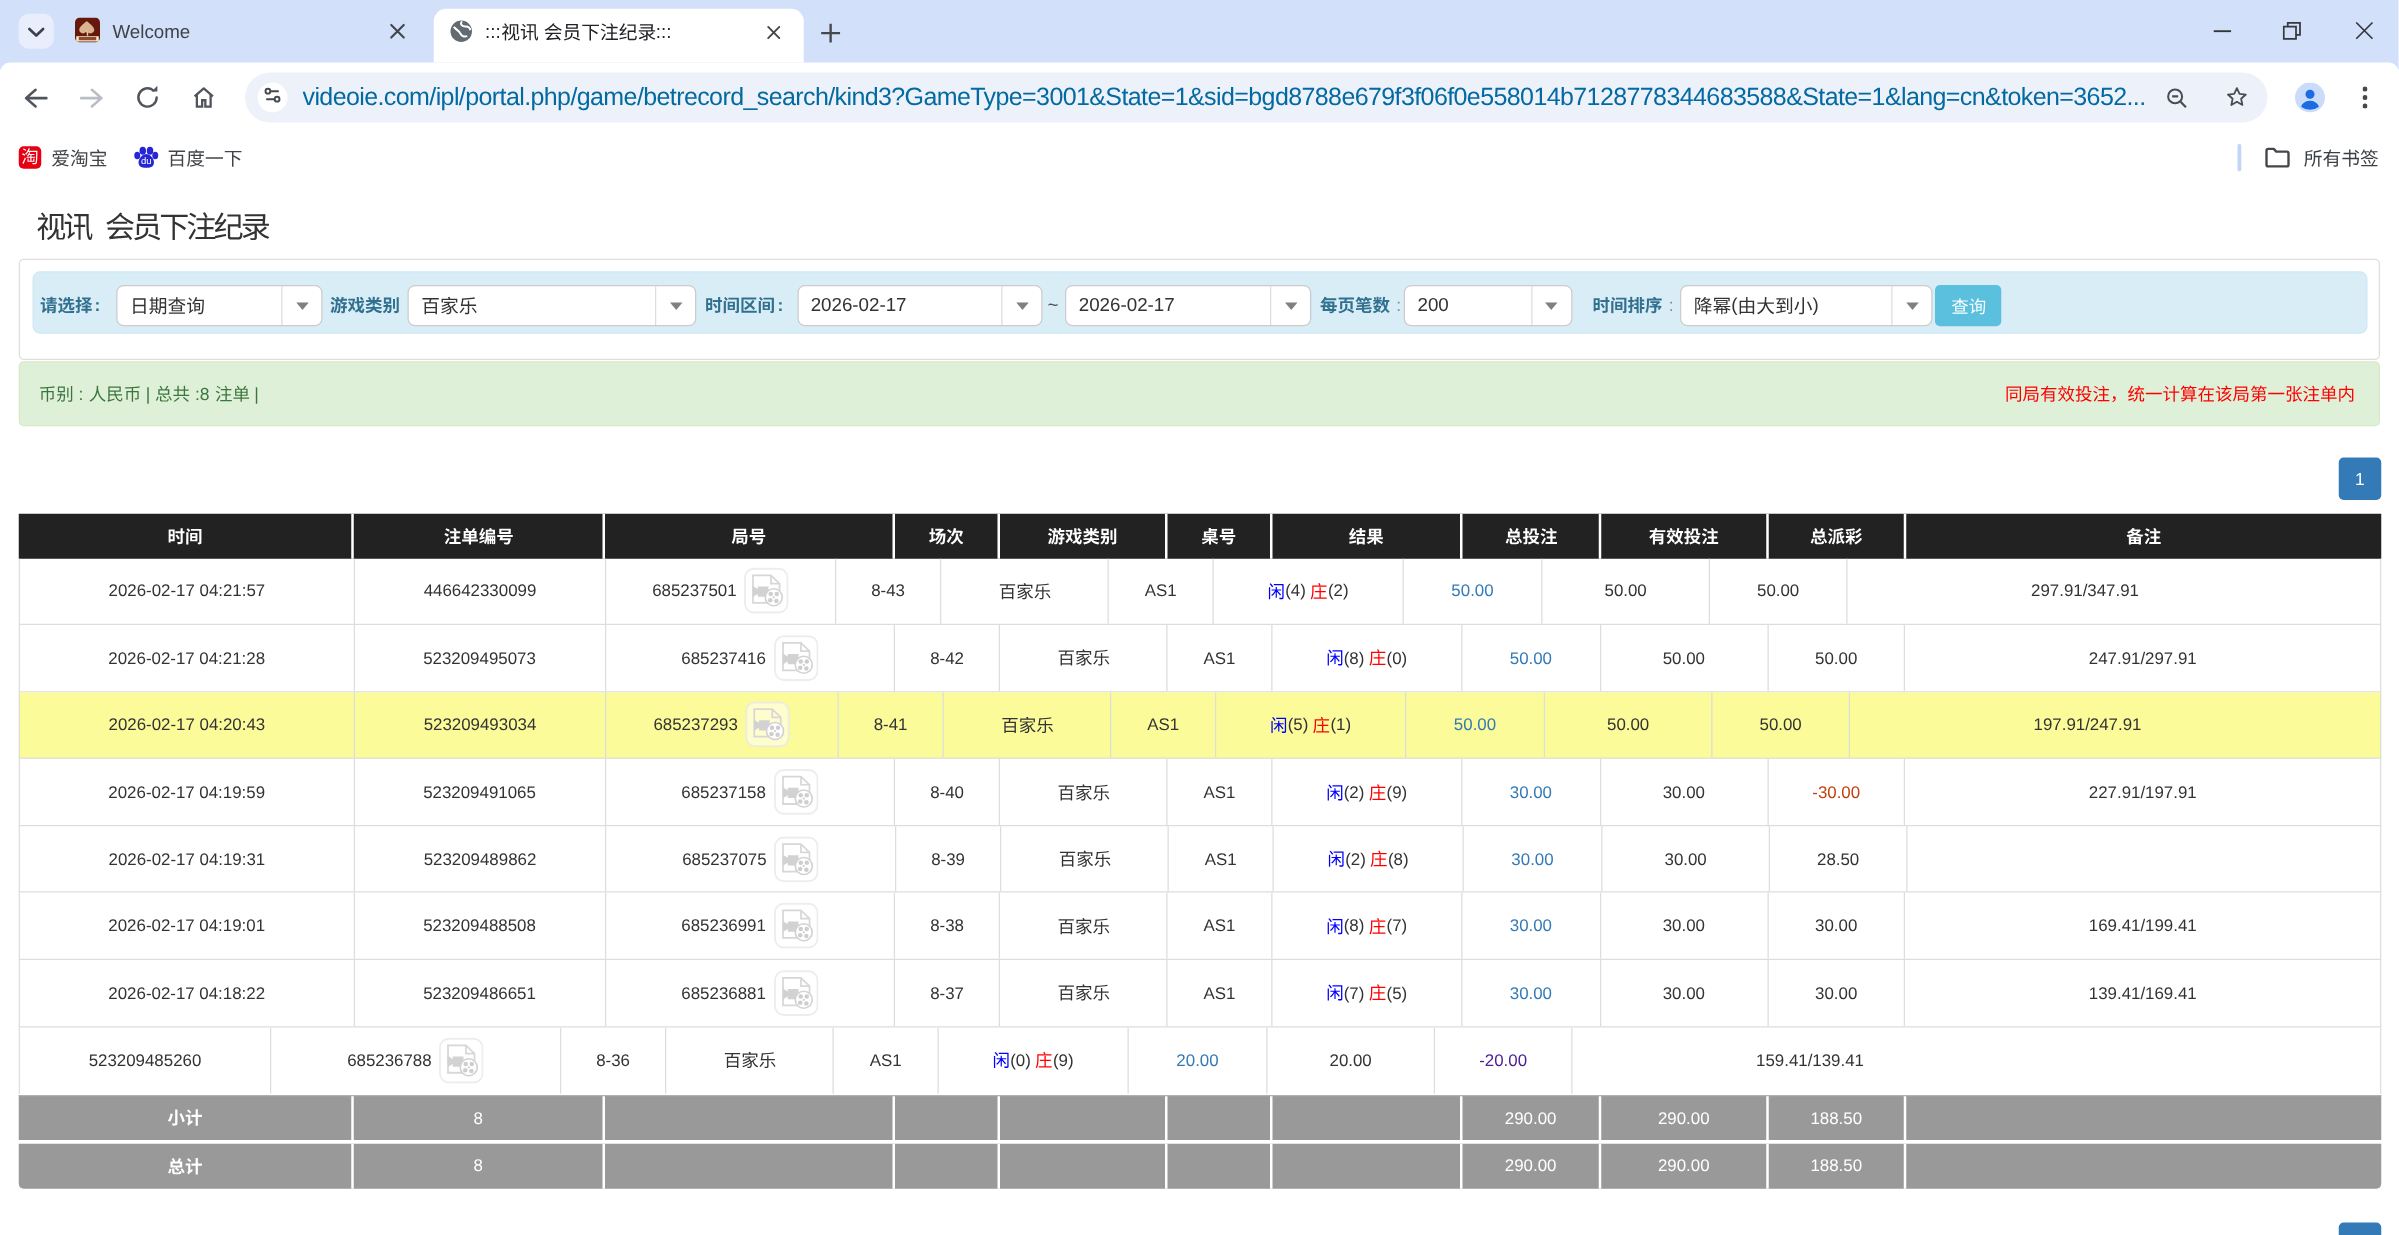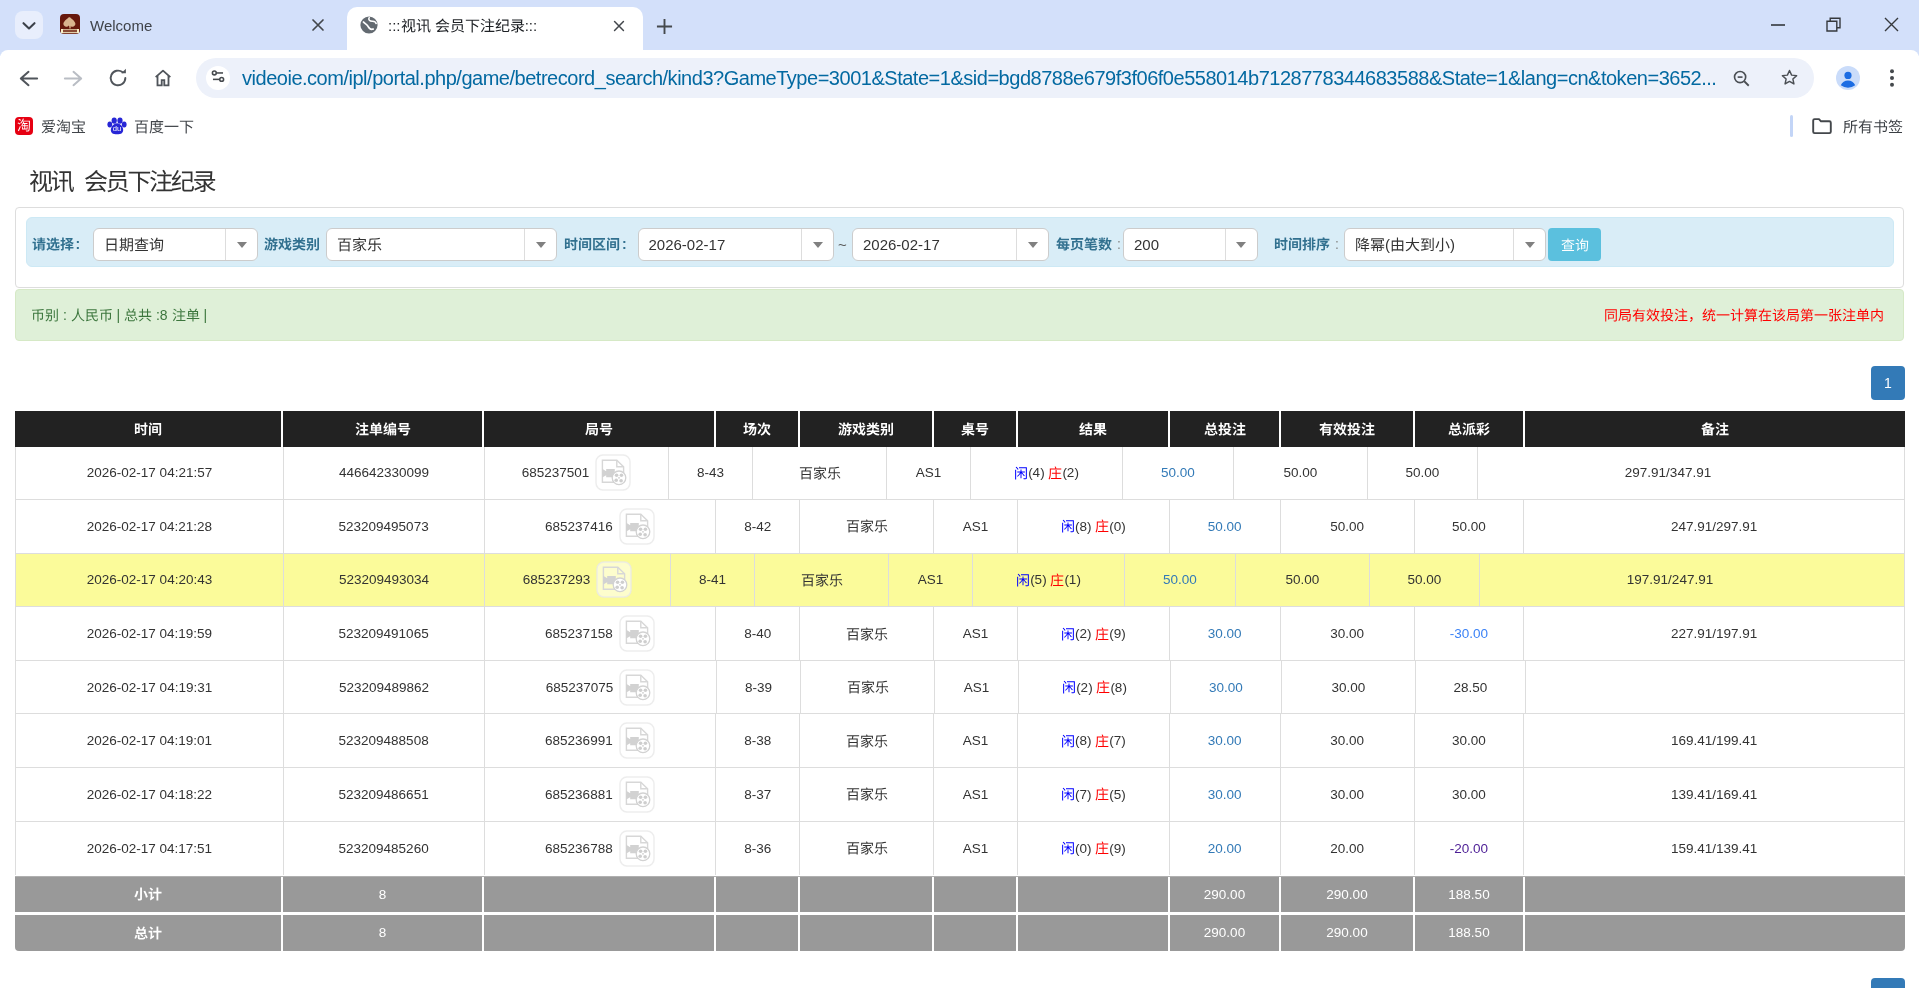--- a/index.html
+++ b/index.html
@@ -623,21 +623,21 @@
       <div style="width:152px" class="cc"><svg width="14" height="14" viewBox="0 -880 1000 1000" fill="#00f">
           <use href="#r95f2"></use>
         </svg>(2)&nbsp;<svg width="14" height="14" viewBox="0 -880 1000 1000" fill="#f00">
           <use href="#r5e84"></use>
         </svg>(9)</div>
       <div style="width:111px" class="cc">
         <span style="color:#337ab7">30.00</span>
       </div>
       <div style="width:134px" class="cc">30.00</div>
       <div style="width:110px" class="cc">
-        <span style="color:#3b82f6">-30.00</span>
+        <span style="color:#c2410c">-30.00</span>
       </div>
       <div style="width:380px;border-right:none !important" class="cc">227.91/197.91</div>
     </div>
     <div class="rw" style="">
       <div style="width:268px" class="cc">2026-02-17 04:19:31</div>
       <div style="width:201px" class="cc">523209489862</div>
       <div style="width:232px" class="cc">685237075<svg width="36" height="37" viewBox="0 0 36 37" style="margin-left:6px">
           <rect x="1" y="1" width="34" height="35" rx="7" fill="#ffffff" fill-opacity="0.5" stroke="#e9e9e9" stroke-opacity="0.8" stroke-width="1.5"></rect>
           <path d="M7.4 6.2h14.4l6.8 6.6v15.4H7.4z" fill="none" stroke="#d7d7d7" stroke-width="1.4"></path>
           <path d="M21.8 6.2v6.6h6.8" fill="none" stroke="#d7d7d7" stroke-width="1.4"></path>
@@ -741,21 +741,20 @@
       <div style="width:111px" class="cc">
         <span style="color:#337ab7">30.00</span>
       </div>
       <div style="width:134px" class="cc">30.00</div>
       <div style="width:110px" class="cc">
         <span style="color:#333">30.00</span>
       </div>
       <div style="width:380px;border-right:none !important" class="cc">139.41/169.41</div>
     </div>
     <div class="rw" style="">
-      <div style="width:268px" class="cc">2026-02-17 04:17:51</div>
       <div style="width:201px" class="cc">523209485260</div>
       <div style="width:232px" class="cc">685236788<svg width="36" height="37" viewBox="0 0 36 37" style="margin-left:6px">
           <rect x="1" y="1" width="34" height="35" rx="7" fill="#ffffff" fill-opacity="0.5" stroke="#e9e9e9" stroke-opacity="0.8" stroke-width="1.5"></rect>
           <path d="M7.4 6.2h14.4l6.8 6.6v15.4H7.4z" fill="none" stroke="#d7d7d7" stroke-width="1.4"></path>
           <path d="M21.8 6.2v6.6h6.8" fill="none" stroke="#d7d7d7" stroke-width="1.4"></path>
           <path d="M7.2 14.8l4 2.4v-2.1h8.6v8.2h-8.6v-2.1l-4 2.4z" fill="#d2d2d2"></path>
           <circle cx="24" cy="23.8" r="6.8" fill="#fff" stroke="#d2d2d2" stroke-width="1.3"></circle>
           <circle cx="21.6" cy="21.2" r="1.8" fill="#cecece"></circle>
           <circle cx="26.4" cy="21.2" r="1.8" fill="#cecece"></circle>
           <circle cx="21.2" cy="26.2" r="1.8" fill="#cecece"></circle>

